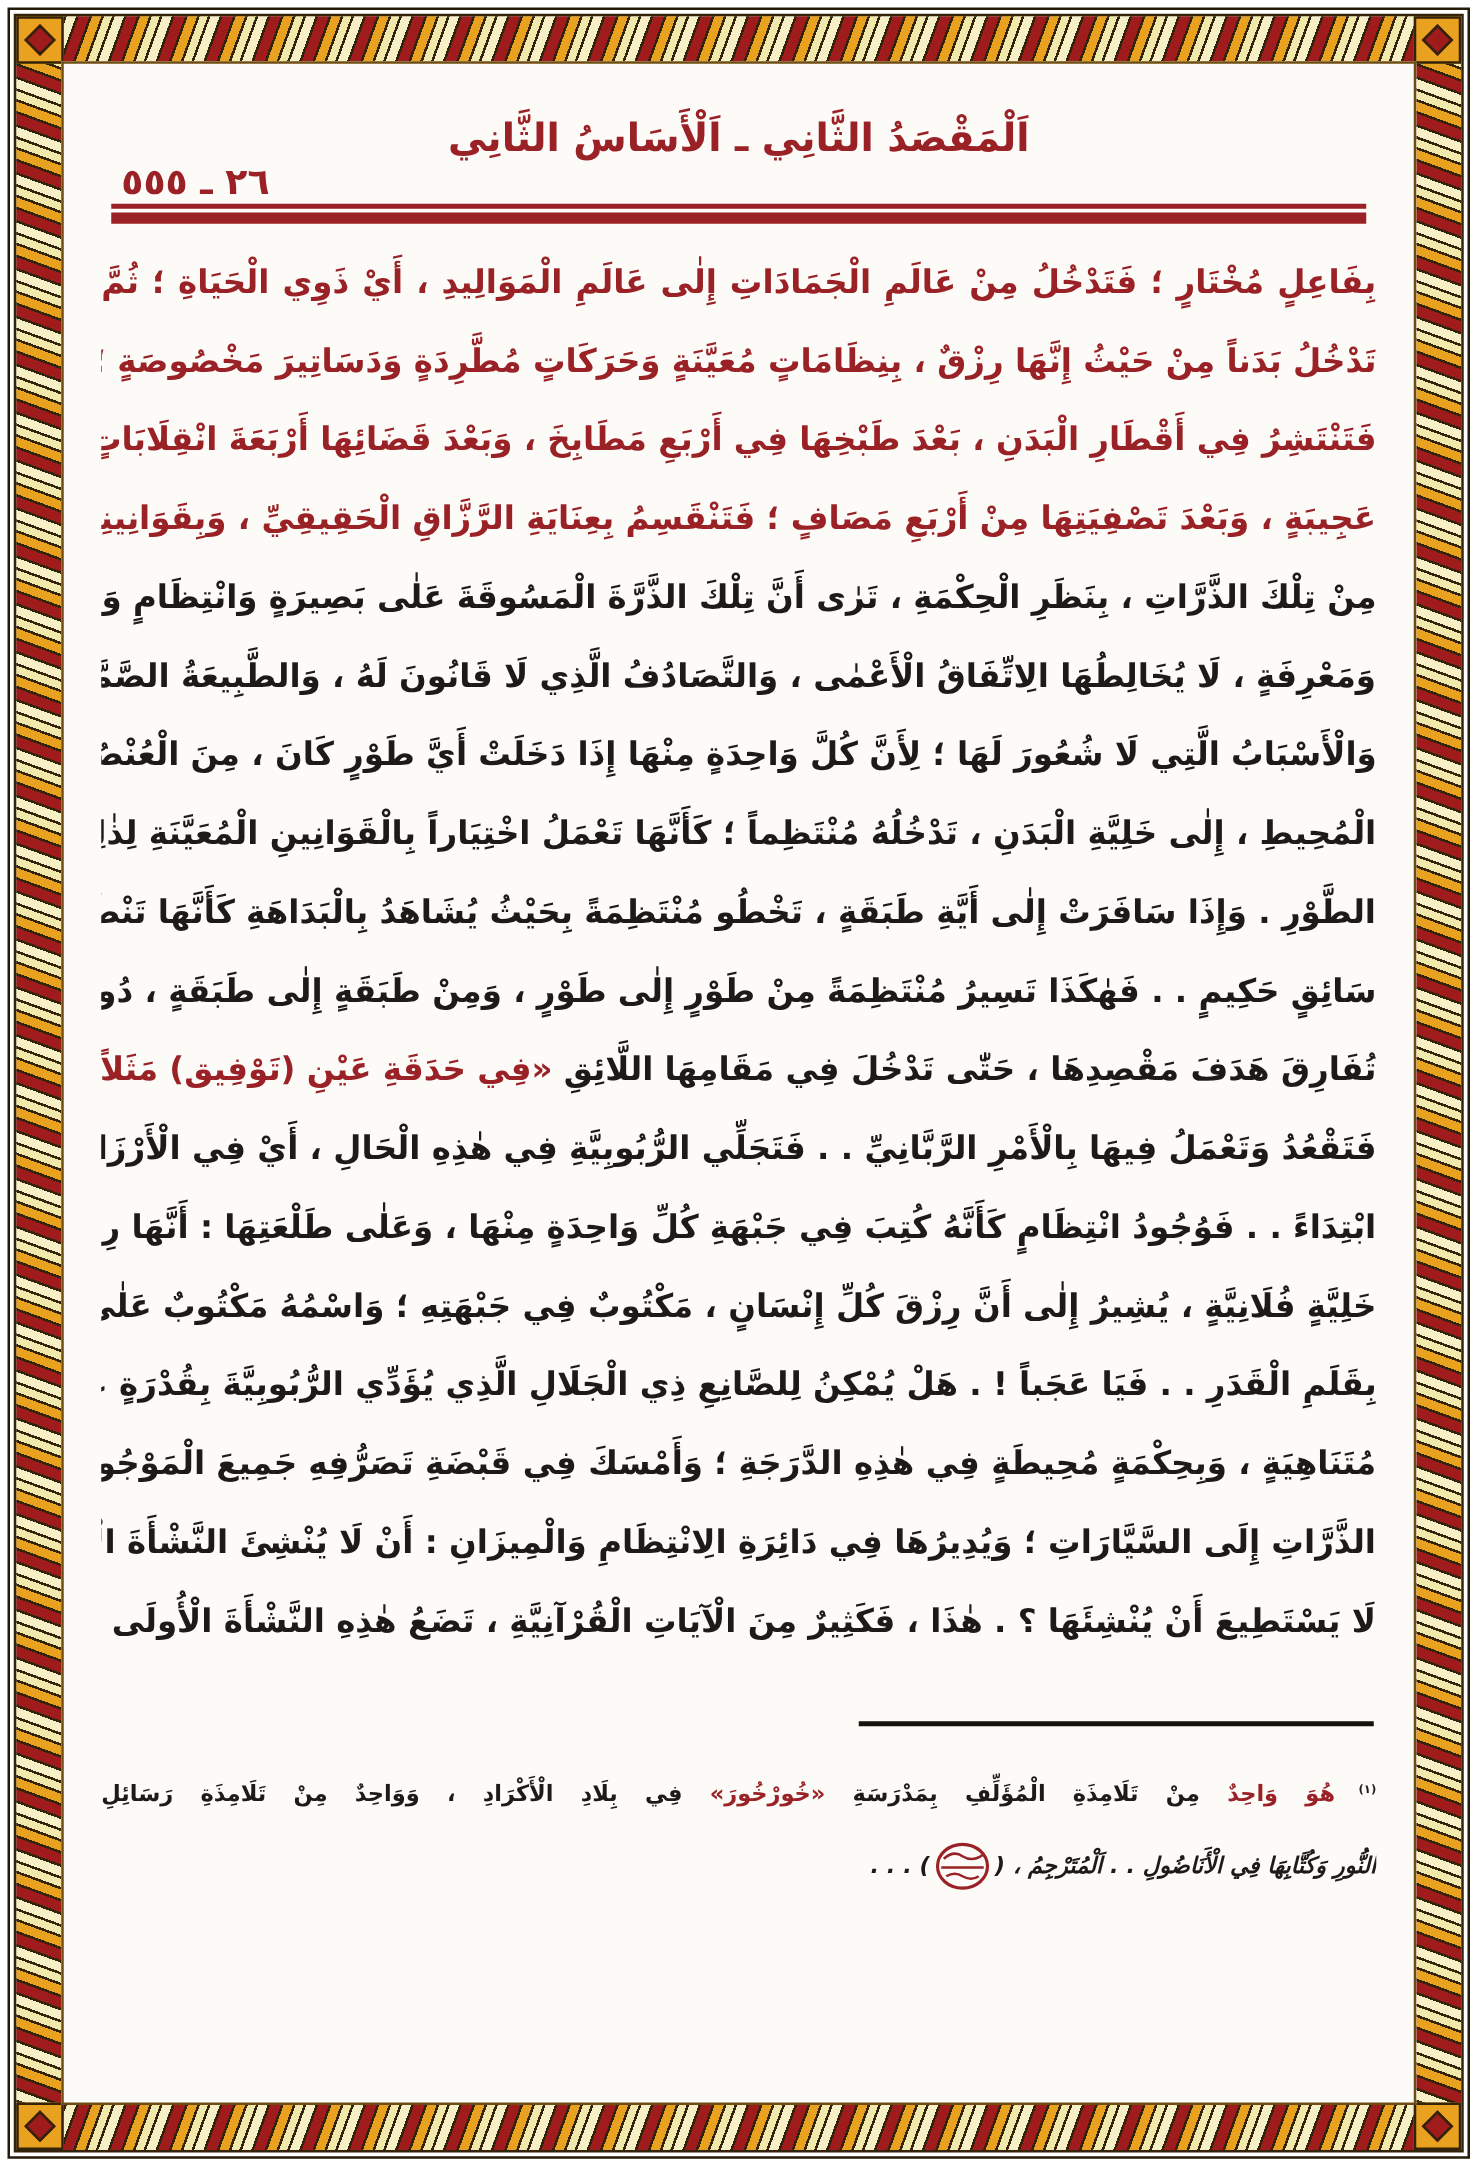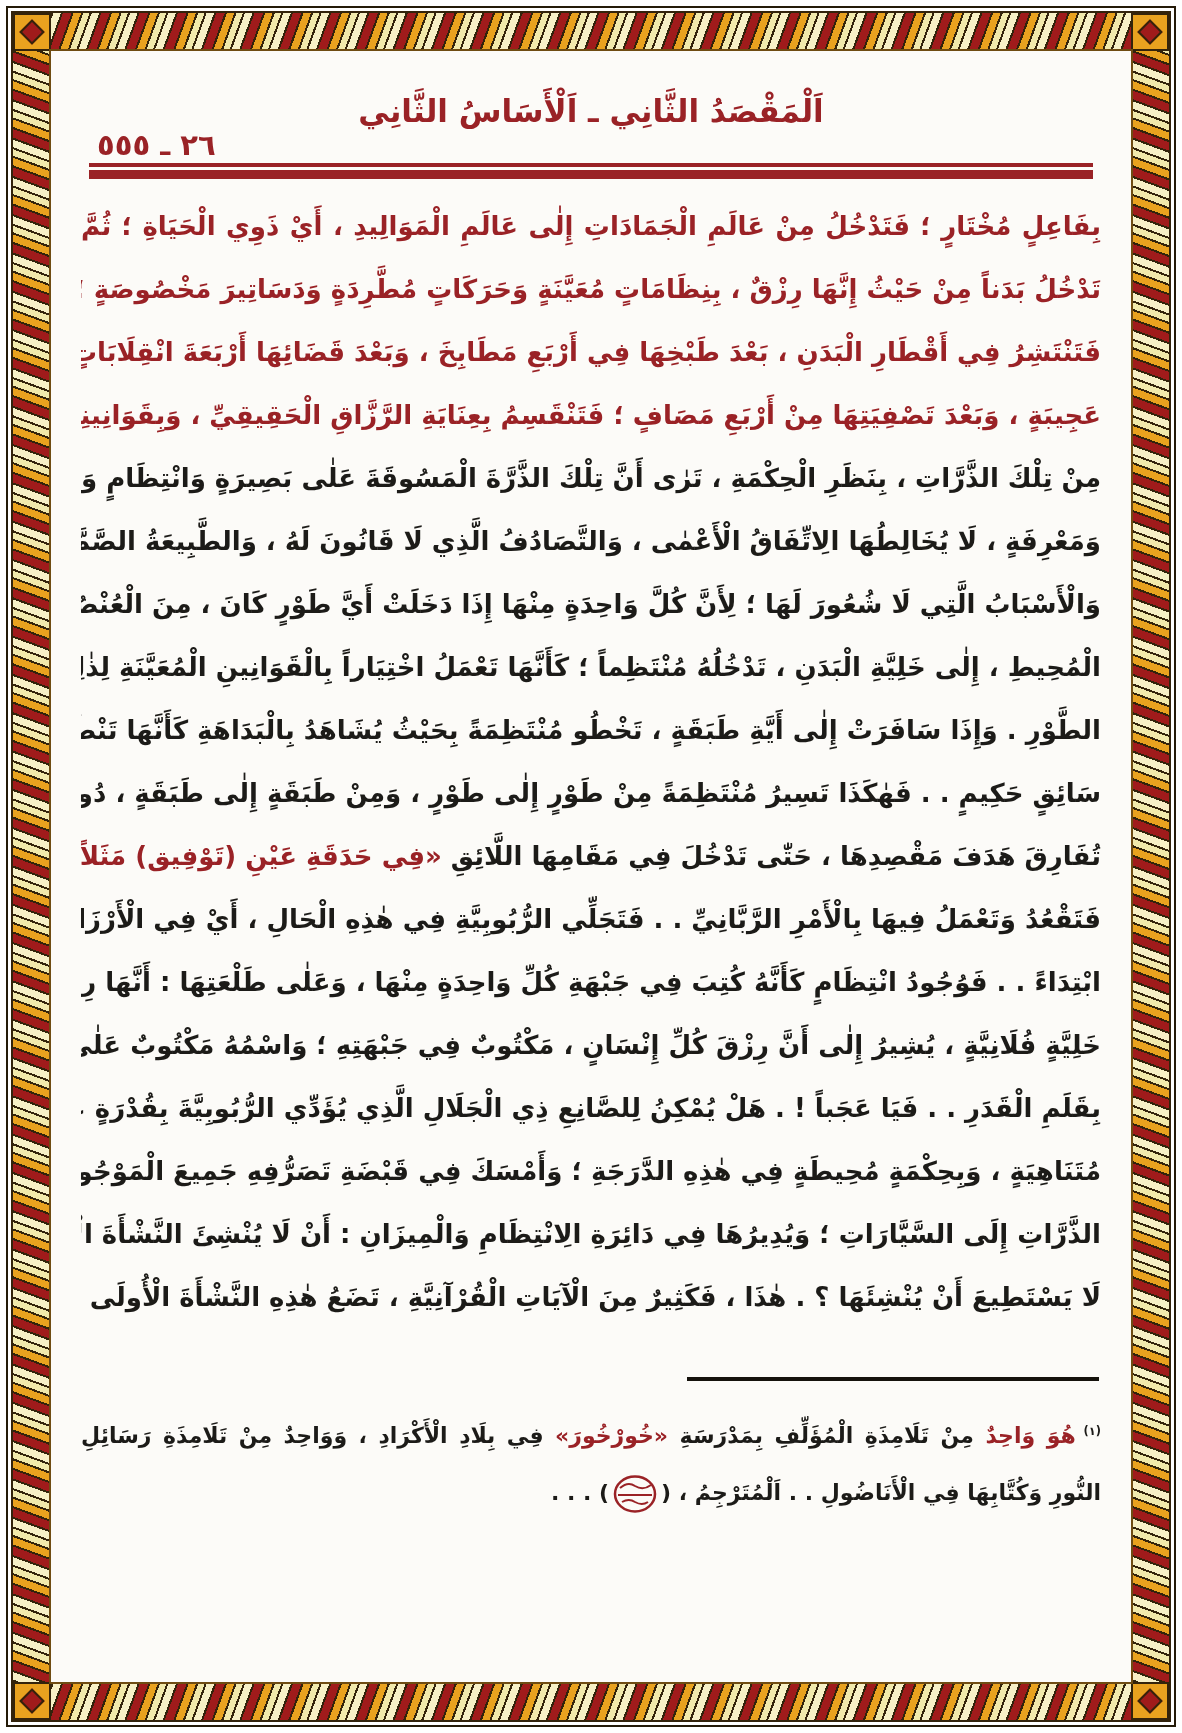--- a/index.html
+++ b/index.html
@@ -68,25 +68,25 @@
   
   .body-text{direction:rtl;margin-top:16px;font-weight:bold;font-size:26px;
     color:var(--ink-black);}
   .body-text .line{height:63px;line-height:63px;text-align:justify;text-align-last:justify;
     -moz-text-align-last:justify;overflow:hidden;white-space:nowrap;}
   .red{color:var(--accent-red);}
   .black{color:var(--ink-black);}
   sup{font-size:0.52em;vertical-align:super;line-height:0;}
 
   
-  .footnote{direction:rtl;margin-top:48px;font-weight:bold;font-size:22px;color:var(--ink-black);}
+  .footnote{direction:rtl;margin-top:48px;font-weight:bold;font-size:18px;color:var(--ink-black);}
   .fn-sep{height:4px;background:#15120c;width:412px;margin:0 2px 26px auto;}
   .footnote .line{height:57px;line-height:57px;text-align:justify;text-align-last:justify;
     -moz-text-align-last:justify;overflow:hidden;white-space:nowrap;}
-  .footnote .line.no-just{text-align:right;text-align-last:auto;-moz-text-align-last:auto;}
+  .footnote .line.no-just{text-align:right;text-align-last:auto;font-style:italic;-moz-text-align-last:auto;}
 
   .seal{display:inline-block;width:46px;height:40px;vertical-align:middle;margin:0 3px;}
   .seal svg{display:block;}
 </style>
 </head>
 <body>
 
 <div class="page">
   <div class="outer-line"></div>
   <div class="band">

